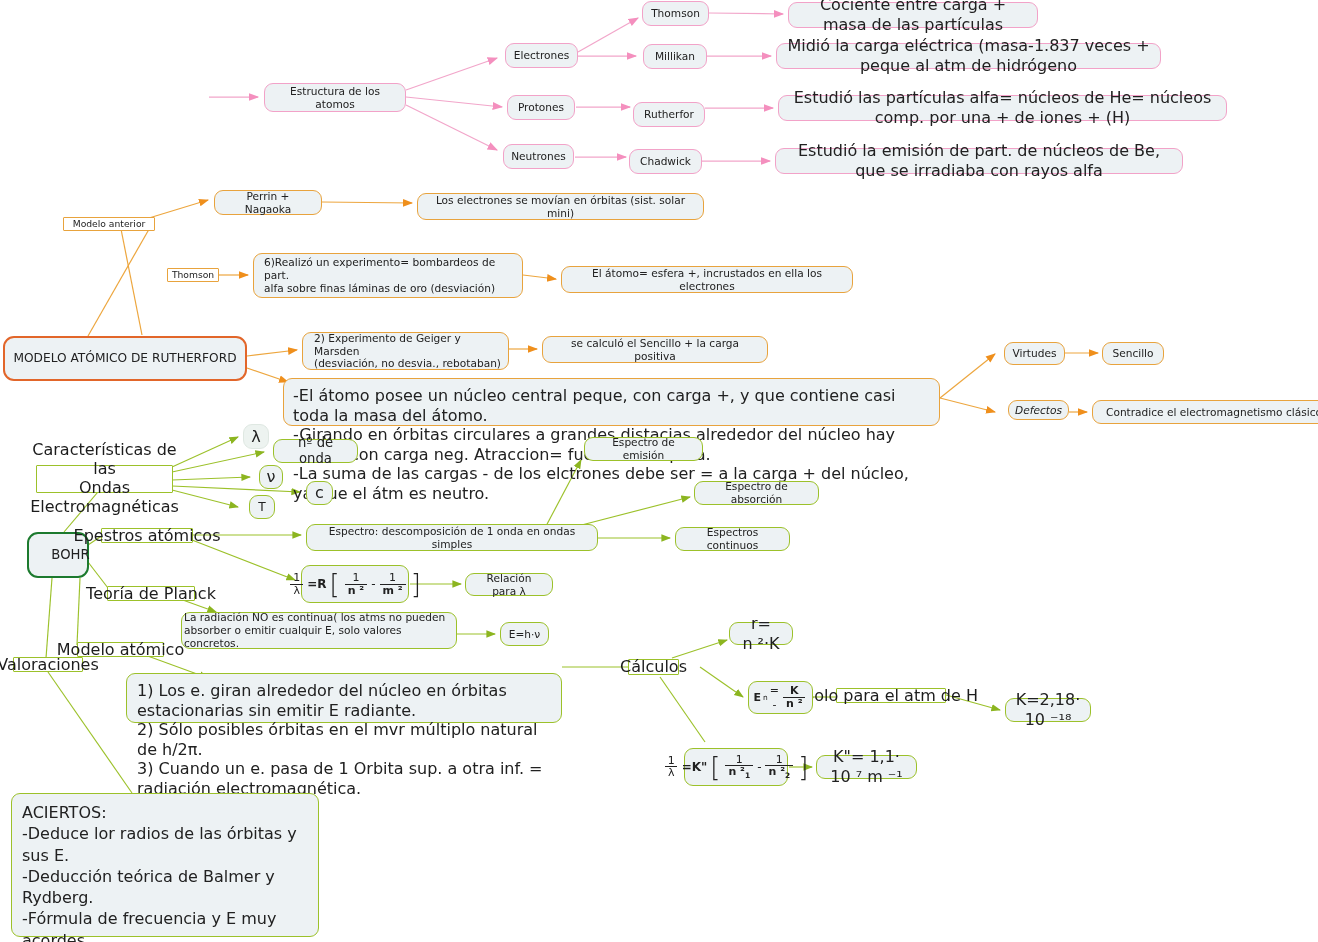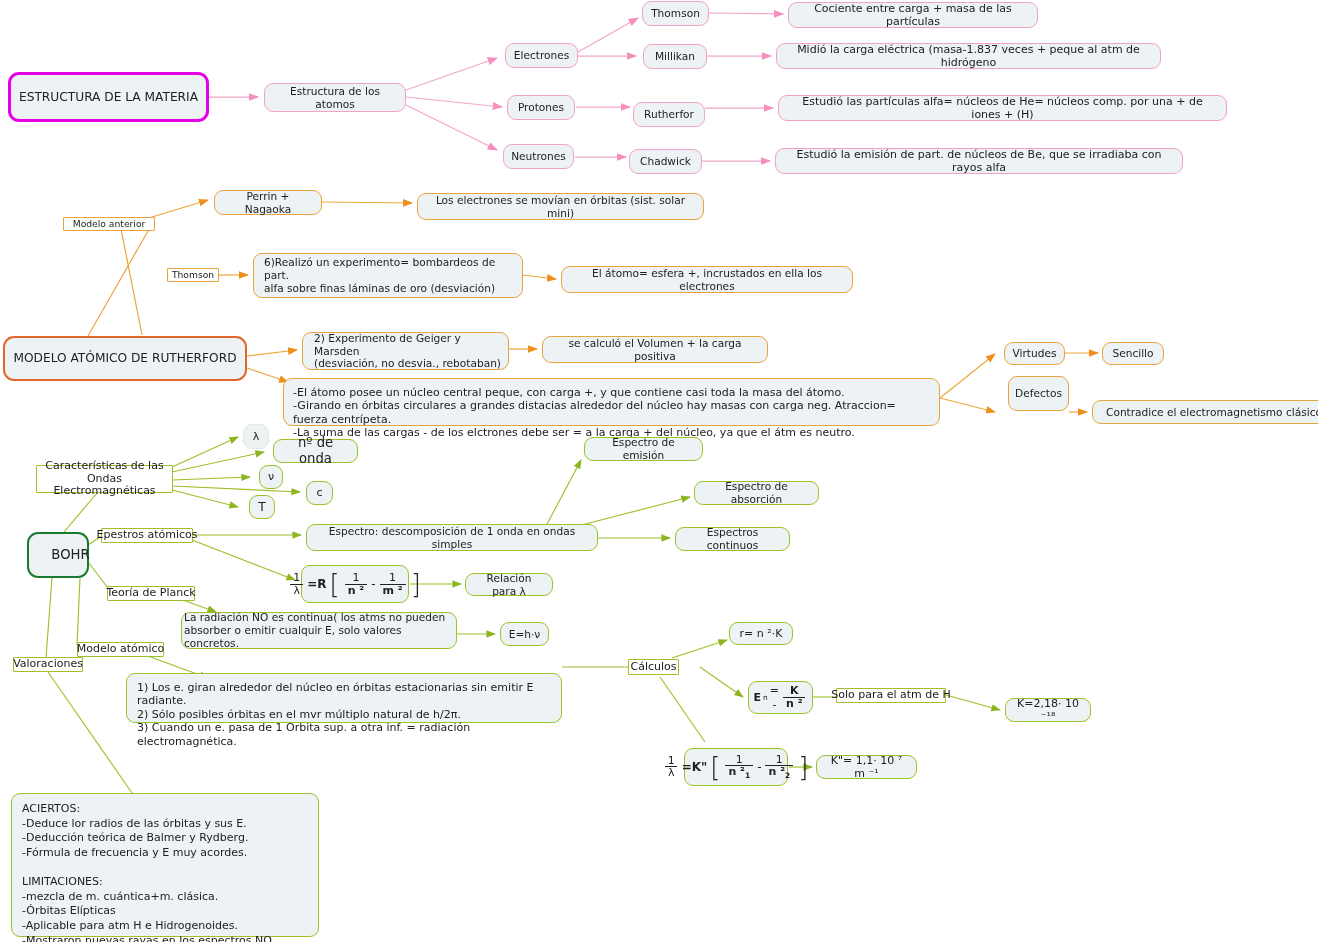--- a/index.html
+++ b/index.html
@@ -58,21 +58,21 @@
     white-space:nowrap;
     line-height:1.1;
   }
   .ll-orange{ border:1px solid #e8a33d; }
   .ll-green{ border:1px solid #9cc12a; }
 
   .left{ justify-content:flex-start; text-align:left; }
   .top{ align-items:flex-start; }
 
   .f9{font-size:9.2px;}
-  .f10{font-size:11px;}
+  .f10{font-size:16px;}
   .f105{font-size:10.6px;}
   .f12{font-size:12.2px;}
   .f13{font-size:13.2px;}
 
   
   .formula{
     display:flex; align-items:center; justify-content:center;
     font-size:12px; gap:2px; letter-spacing:0;
   }
   .frac{
@@ -196,21 +196,20 @@
       <line x1="813" y1="697" x2="838" y2="697"></line>
 
       <line x1="928" y1="690" x2="1000" y2="710" marker-end="url(#ag)"></line>
 
       <line x1="789" y1="767" x2="812" y2="767" marker-end="url(#ag)"></line>
 
       <line x1="48" y1="672" x2="132" y2="793"></line>
     </g>
   </svg>
 
-  <div class="node pink-root f12" style="left:8px;top:72px;width:201px;height:50px;">ESTRUCTURA DE LA MATERIA</div>
 
   <div class="node pink f105" style="left:264px;top:83px;width:142px;height:29px;">Estructura de los atomos</div>
 
   <div class="node pink f105" style="left:505px;top:43px;width:73px;height:25px;">Electrones</div>
   <div class="node pink f105" style="left:507px;top:95px;width:68px;height:25px;">Protones</div>
   <div class="node pink f105" style="left:503px;top:144px;width:71px;height:25px;">Neutrones</div>
 
   <div class="node pink f105" style="left:642px;top:1px;width:67px;height:25px;">Thomson</div>
   <div class="node pink f105" style="left:643px;top:44px;width:64px;height:25px;">Millikan</div>
   <div class="node pink f105" style="left:633px;top:96px;width:72px;height:25px;margin-top:6px;">Rutherfor</div>
@@ -228,29 +227,29 @@
 
   <div class="node orange f105" style="left:214px;top:190px;width:108px;height:25px;">Perrin + Nagaoka</div>
   <div class="node orange f105" style="left:417px;top:193px;width:287px;height:27px;">Los electrones se movían en órbitas (sist. solar mini)</div>
 
   <div class="node orange f105 left" style="left:253px;top:253px;width:270px;height:45px;padding-left:10px;">6)Realizó un experimento= bombardeos de part.
 alfa sobre finas láminas de oro (desviación)</div>
   <div class="node orange f105" style="left:561px;top:266px;width:292px;height:27px;">El átomo= esfera +, incrustados en ella los electrones</div>
 
   <div class="node orange f105 left" style="left:302px;top:332px;width:207px;height:38px;padding-left:11px;">2) Experimento de Geiger y Marsden
 (desviación, no desvia., rebotaban)</div>
-  <div class="node orange f105" style="left:542px;top:336px;width:226px;height:27px;">se calculó el Volumen + la carga positiva</div>
+  <div class="node orange f105" style="left:542px;top:336px;width:226px;height:27px;">se calculó el Sencillo + la carga positiva</div>
 
   <div class="node orange f10 left top" style="left:283px;top:378px;width:657px;height:48px;padding:7px 9px;">-El átomo posee un núcleo central peque, con carga +, y que contiene casi toda la masa del átomo.
 -Girando en órbitas circulares a grandes distacias alrededor del núcleo hay masas con carga neg. Atraccion= fuerza centrípeta.
 -La suma de las cargas - de los elctrones debe ser = a la carga + del núcleo, ya que el átm es neutro.</div>
 
   <div class="node orange f105" style="left:1004px;top:342px;width:61px;height:23px;">Virtudes</div>
   <div class="node orange f105" style="left:1102px;top:342px;width:62px;height:23px;">Sencillo</div>
-  <div class="node orange f105" style="left:1008px;top:376px;width:61px;height:35px;">Defectos</div>
+  <div class="node orange f105" style="left:1008px;top:400px;width:61px;height:20px;font-style:italic;">Defectos</div>
   <div class="node orange f105" style="left:1092px;top:400px;width:244px;height:24px;">Contradice el electromagnetismo clásico</div>
 
   <div class="node green-root f13" style="left:27px;top:532px;width:62px;height:46px;padding-left:32px;">BOHR</div>
 
   <div class="linklabel ll-green f10" style="left:36px;top:465px;width:137px;height:28px;flex-direction:column;text-align:center;white-space:pre-line;line-height:1.18;">Características de las
 Ondas Electromagnéticas</div>
   <div class="linklabel ll-green f10" style="left:101px;top:528px;width:92px;height:15px;">Epestros atómicos</div>
   <div class="linklabel ll-green f10" style="left:107px;top:586px;width:88px;height:15px;">Teoría de Planck</div>
   <div class="linklabel ll-green f10" style="left:77px;top:642px;width:87px;height:15px;">Modelo atómico</div>
   <div class="linklabel ll-green f10" style="left:13px;top:657px;width:70px;height:15px;">Valoraciones</div>

